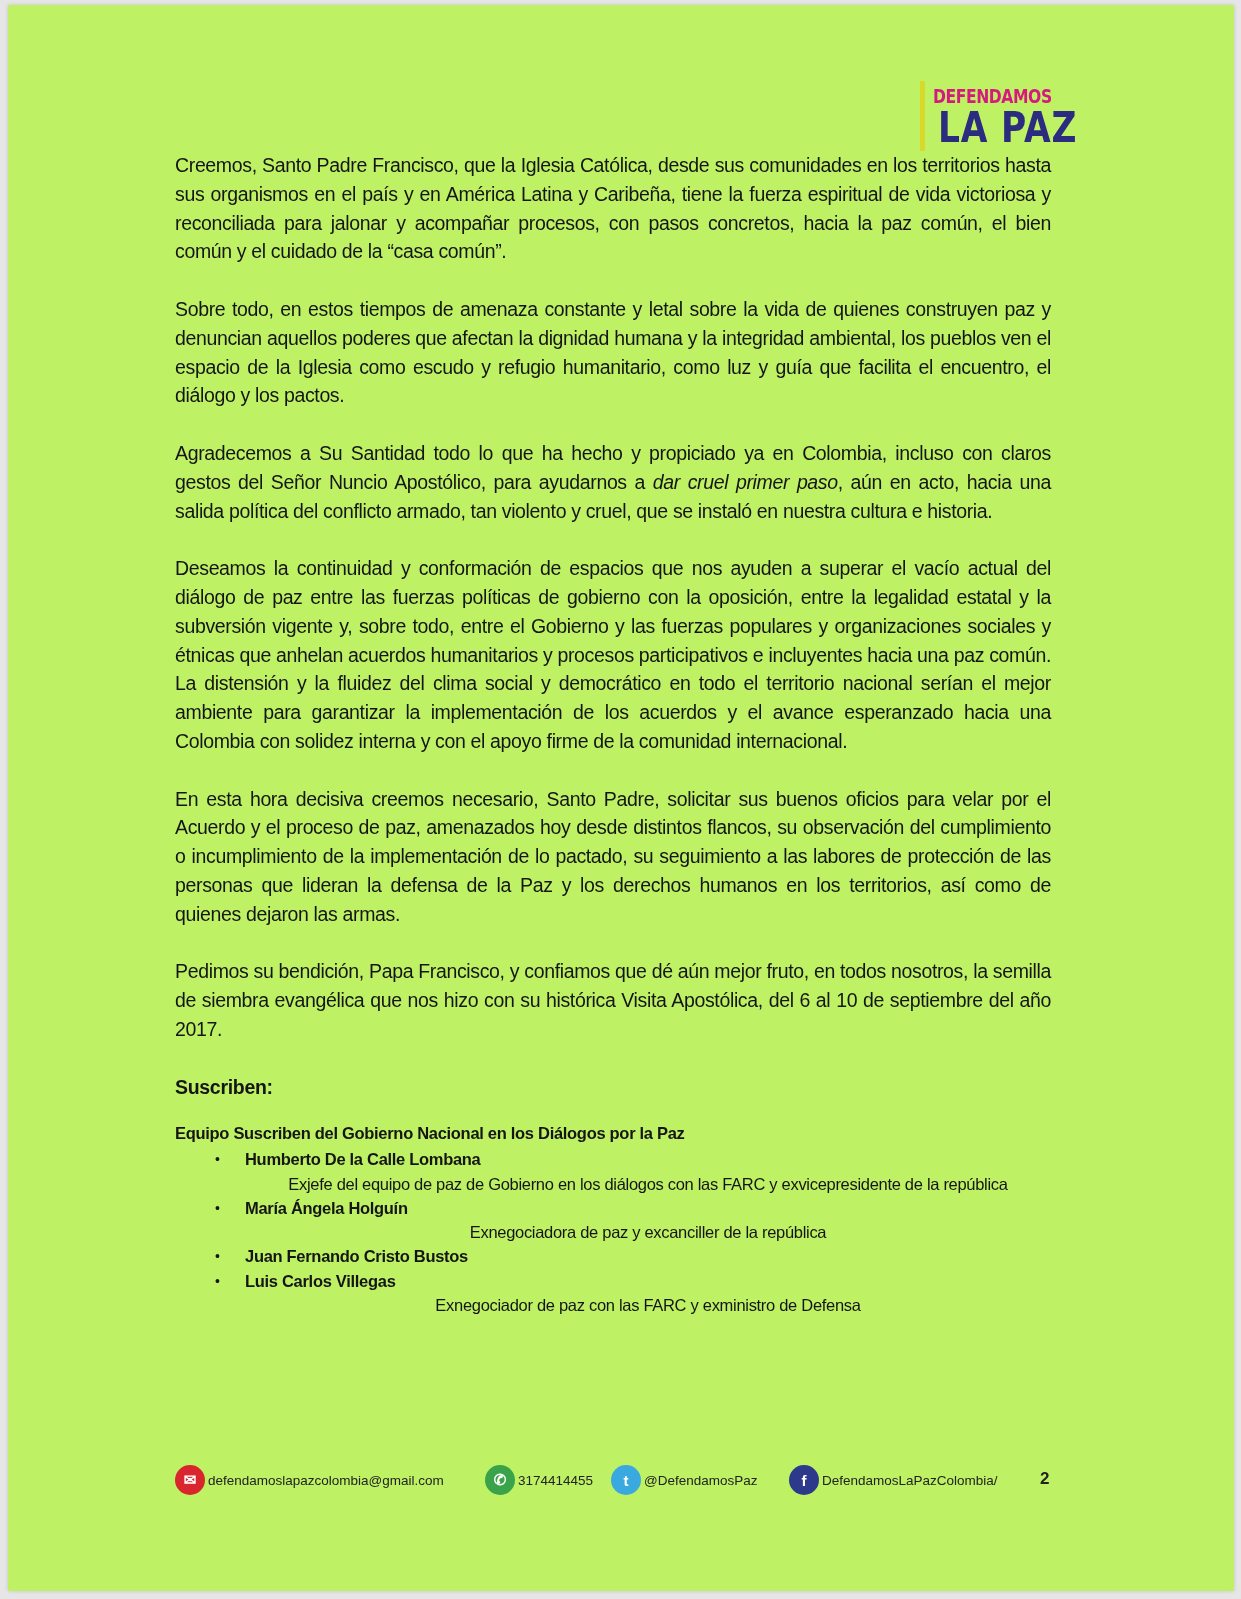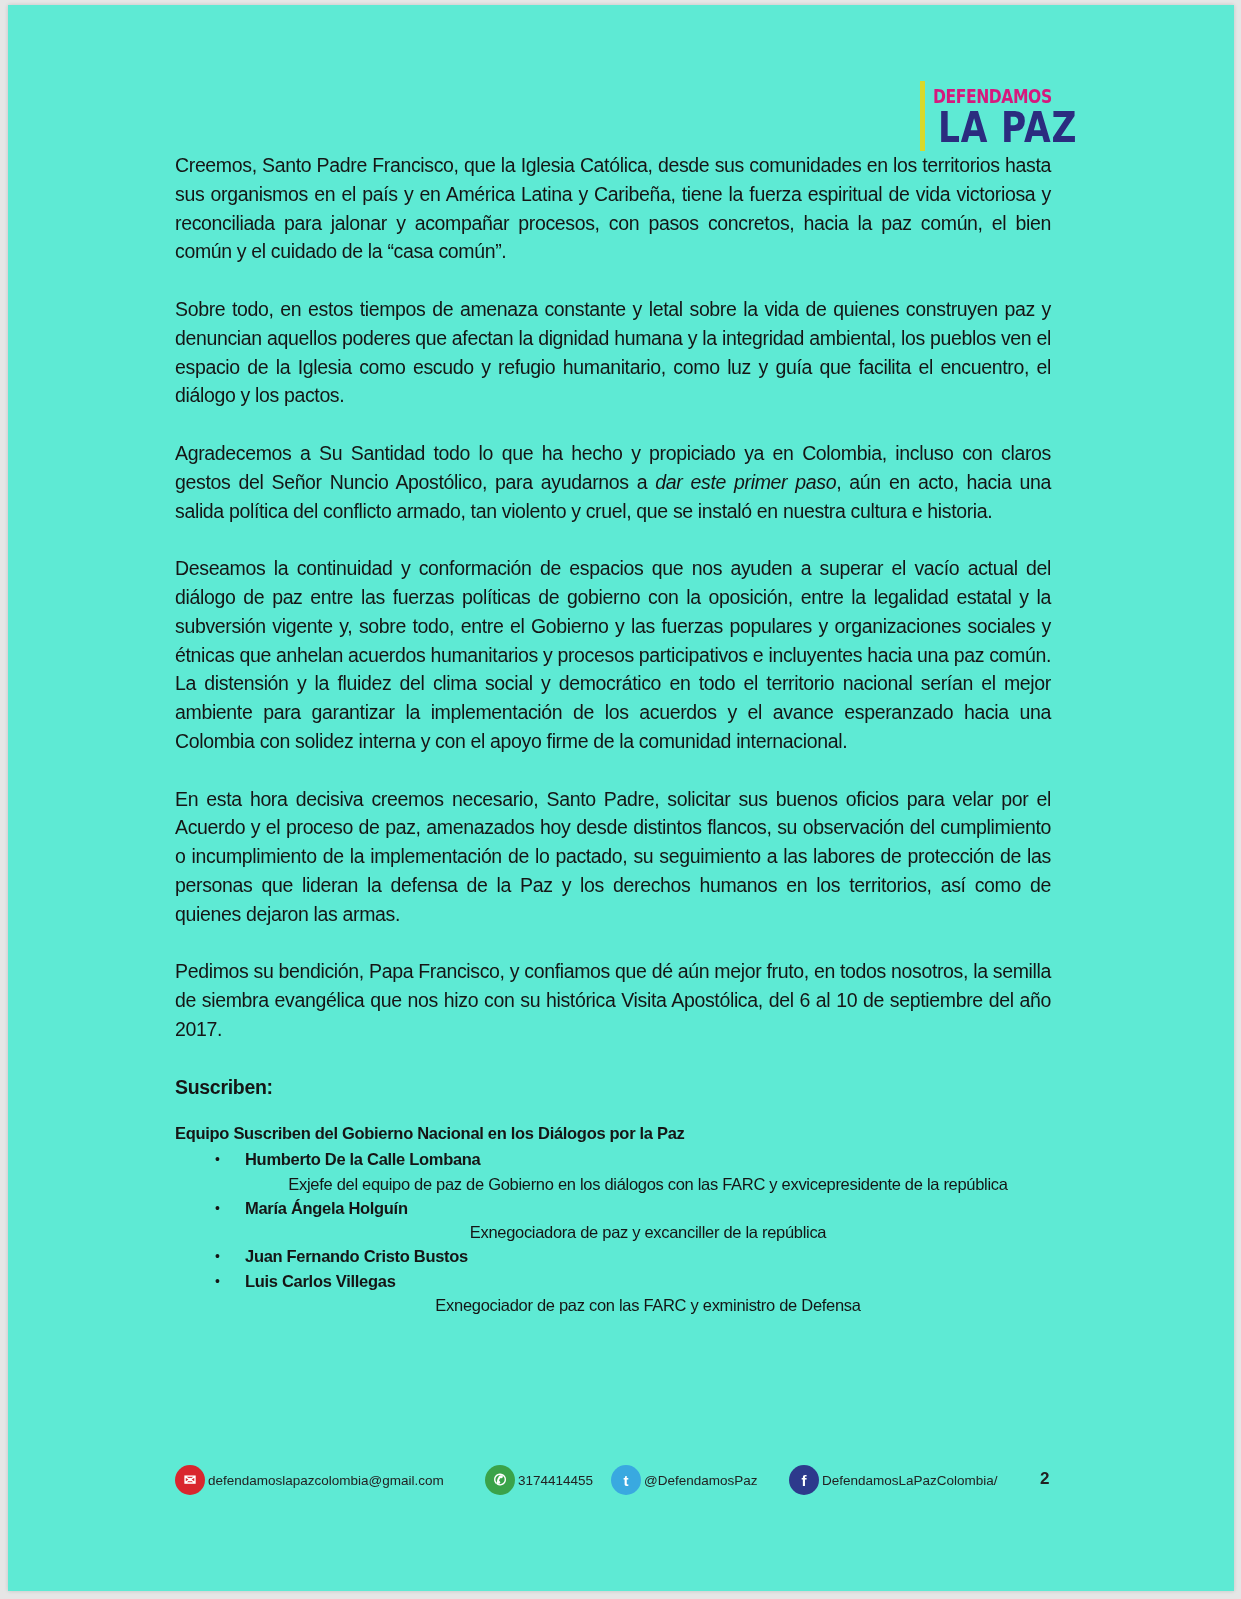--- a/index.html
+++ b/index.html
@@ -1,20 +1,20 @@
 <!DOCTYPE html>
 <html><head>
   <meta charset="utf-8">
   <style>
     * { box-sizing: border-box; margin: 0; padding: 0; }
     html, body { width: 1241px; height: 1599px; background: #e6e6e6; overflow: hidden; }
     body { position: relative; font-family: "Liberation Sans", sans-serif; color: #111; }
     .page {
       position: absolute; left: 8px; top: 5px; width: 1226px; height: 1586px;
-      background: #5eead4; box-shadow: 0 0 4px rgba(0,0,0,0.15);
+      background: #bef264; box-shadow: 0 0 4px rgba(0,0,0,0.15);
     }
     .logo { position: absolute; left: 912px; top: 76px; height: 72px; }
     .logo .bar { position: absolute; left: 0; top: 0; width: 5px; height: 70px; background: #d8d92a; }
     .logo .l1 {
       position: absolute; left: 13px; top: 4px; font-family: "DejaVu Sans", sans-serif;
       font-weight: bold; font-size: 19px; letter-spacing: -0.5px; color: #d6197e;
       transform: scaleX(0.82); transform-origin: left top; white-space: nowrap;
     }
     .logo .l2 {
       position: absolute; left: 18px; top: 22px; font-family: "DejaVu Sans", sans-serif;
@@ -53,21 +53,21 @@
 
   <div class="logo">
     <div class="bar"></div>
     <div class="l1">DEFENDAMOS</div>
     <div class="l2">LA PAZ</div>
   </div>
 
   <div class="body-text">
     <p class="para">Creemos, Santo Padre Francisco, que la Iglesia Católica, desde sus comunidades en los territorios hasta sus organismos en el país y en América Latina y Caribeña, tiene la fuerza espiritual de vida victoriosa y reconciliada para jalonar y acompañar procesos, con pasos concretos, hacia la paz común, el bien común y el cuidado de la “casa común”.</p>
     <p class="para">Sobre todo, en estos tiempos de amenaza constante y letal sobre la vida de quienes construyen paz  y denuncian aquellos poderes que afectan la dignidad humana y la integridad ambiental, los pueblos ven el espacio de la Iglesia como escudo y refugio humanitario, como luz y guía que facilita el encuentro, el diálogo y los pactos.</p>
-    <p class="para"><span>Agradecemos a Su Santidad todo lo que ha hecho y propiciado ya en Colombia, incluso con claros gestos del Señor Nuncio Apostólico, para ayudarnos a </span><span class="em">dar este primer paso</span><span>, aún en acto, hacia una salida política del conflicto armado, tan violento y cruel, que se instaló en nuestra cultura e historia.</span></p>
+    <p class="para"><span>Agradecemos a Su Santidad todo lo que ha hecho y propiciado ya en Colombia, incluso con claros gestos del Señor Nuncio Apostólico, para ayudarnos a </span><span class="em">dar cruel primer paso</span><span>, aún en acto, hacia una salida política del conflicto armado, tan violento y cruel, que se instaló en nuestra cultura e historia.</span></p>
     <p class="para">Deseamos la continuidad y conformación de espacios que nos ayuden a superar el vacío actual del diálogo de paz entre las fuerzas políticas de gobierno con la oposición, entre la legalidad estatal y la subversión vigente y, sobre todo, entre el Gobierno y las fuerzas populares y organizaciones sociales y étnicas que anhelan acuerdos humanitarios y procesos participativos e incluyentes hacia una paz común.  La distensión y la fluidez del clima social y democrático en todo el territorio nacional serían el mejor ambiente para garantizar la implementación de los acuerdos y el avance esperanzado hacia una Colombia con solidez interna y con el apoyo firme de la comunidad internacional.</p>
     <p class="para">En esta hora decisiva creemos necesario, Santo Padre, solicitar sus buenos oficios para velar por el Acuerdo y el proceso de paz, amenazados hoy desde distintos flancos, su observación del cumplimiento o incumplimiento de la implementación de lo pactado, su seguimiento a las labores de protección de las personas que lideran la defensa de la Paz y los derechos humanos en los territorios, así como de quienes dejaron las armas.</p>
     <p class="para">Pedimos su bendición, Papa Francisco, y confiamos que dé aún mejor fruto, en todos nosotros,  la semilla de siembra evangélica que nos hizo con su histórica Visita Apostólica, del 6 al 10 de septiembre del año 2017.</p>
 
     <div class="subscribe-heading">Suscriben:</div>
     <div class="group-title">Equipo Suscriben del Gobierno Nacional en los Diálogos por la Paz</div>
 
     <ul class="signers">
       <li class="signer">
         <span class="bullet">•</span>

